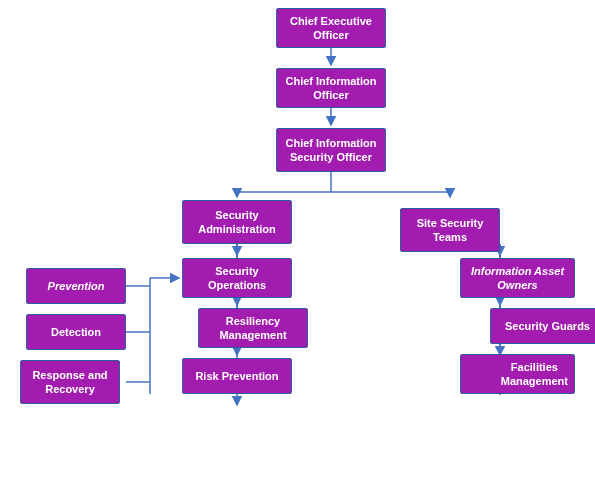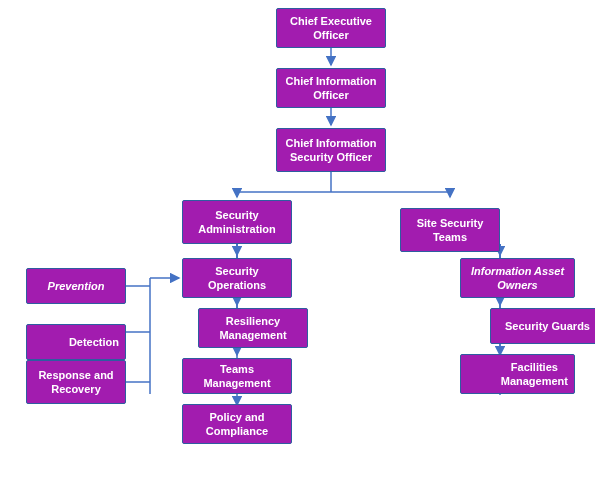--- a/index.html
+++ b/index.html
@@ -112,43 +112,40 @@
   </div>
 
   <div class="box" style="left:400px;top:200px;width:100px;height:44px;margin-top:8px;">
     <span>Site Security<br>Teams</span>
   </div>
 
   <div class="box" style="left:26px;top:268px;width:100px;height:36px;font-style:italic;">
     <span>Prevention</span>
   </div>
 
-  <div class="box" style="left:26px;top:324px;width:100px;height:36px;justify-content:flex-end;">
+  <div class="box" style="left:26px;top:314px;width:100px;height:36px;">
     <span>Detection</span>
   </div>
 
-  <div class="box" style="left:26px;top:360px;width:100px;height:44px;">
+  <div class="box" style="left:20px;top:360px;width:100px;height:44px;">
     <span>Response and<br>Recovery</span>
   </div>
 
   <div class="box" style="left:182px;top:258px;width:110px;height:40px;">
     <span>Security<br>Operations</span>
   </div>
 
   <div class="box" style="left:198px;top:308px;width:110px;height:40px;">
     <span>Resiliency<br>Management</span>
   </div>
 
   <div class="box" style="left:182px;top:358px;width:110px;height:36px;">
-    <span>Teams Management</span>
+    <span>Risk Prevention</span>
   </div>
 
-  <div class="box" style="left:182px;top:404px;width:110px;height:40px;">
-    <span>Policy and<br>Compliance</span>
-  </div>
 
   <div class="box" style="left:460px;top:258px;width:115px;height:40px;font-style:italic;">
     <span>Information Asset<br>Owners</span>
   </div>
 
   <div class="box" style="left:460px;top:308px;width:115px;height:36px;margin-left:30px;">
     <span>Security Guards</span>
   </div>
 
   <div class="box" style="left:460px;top:354px;width:115px;height:40px;justify-content:flex-end;">

